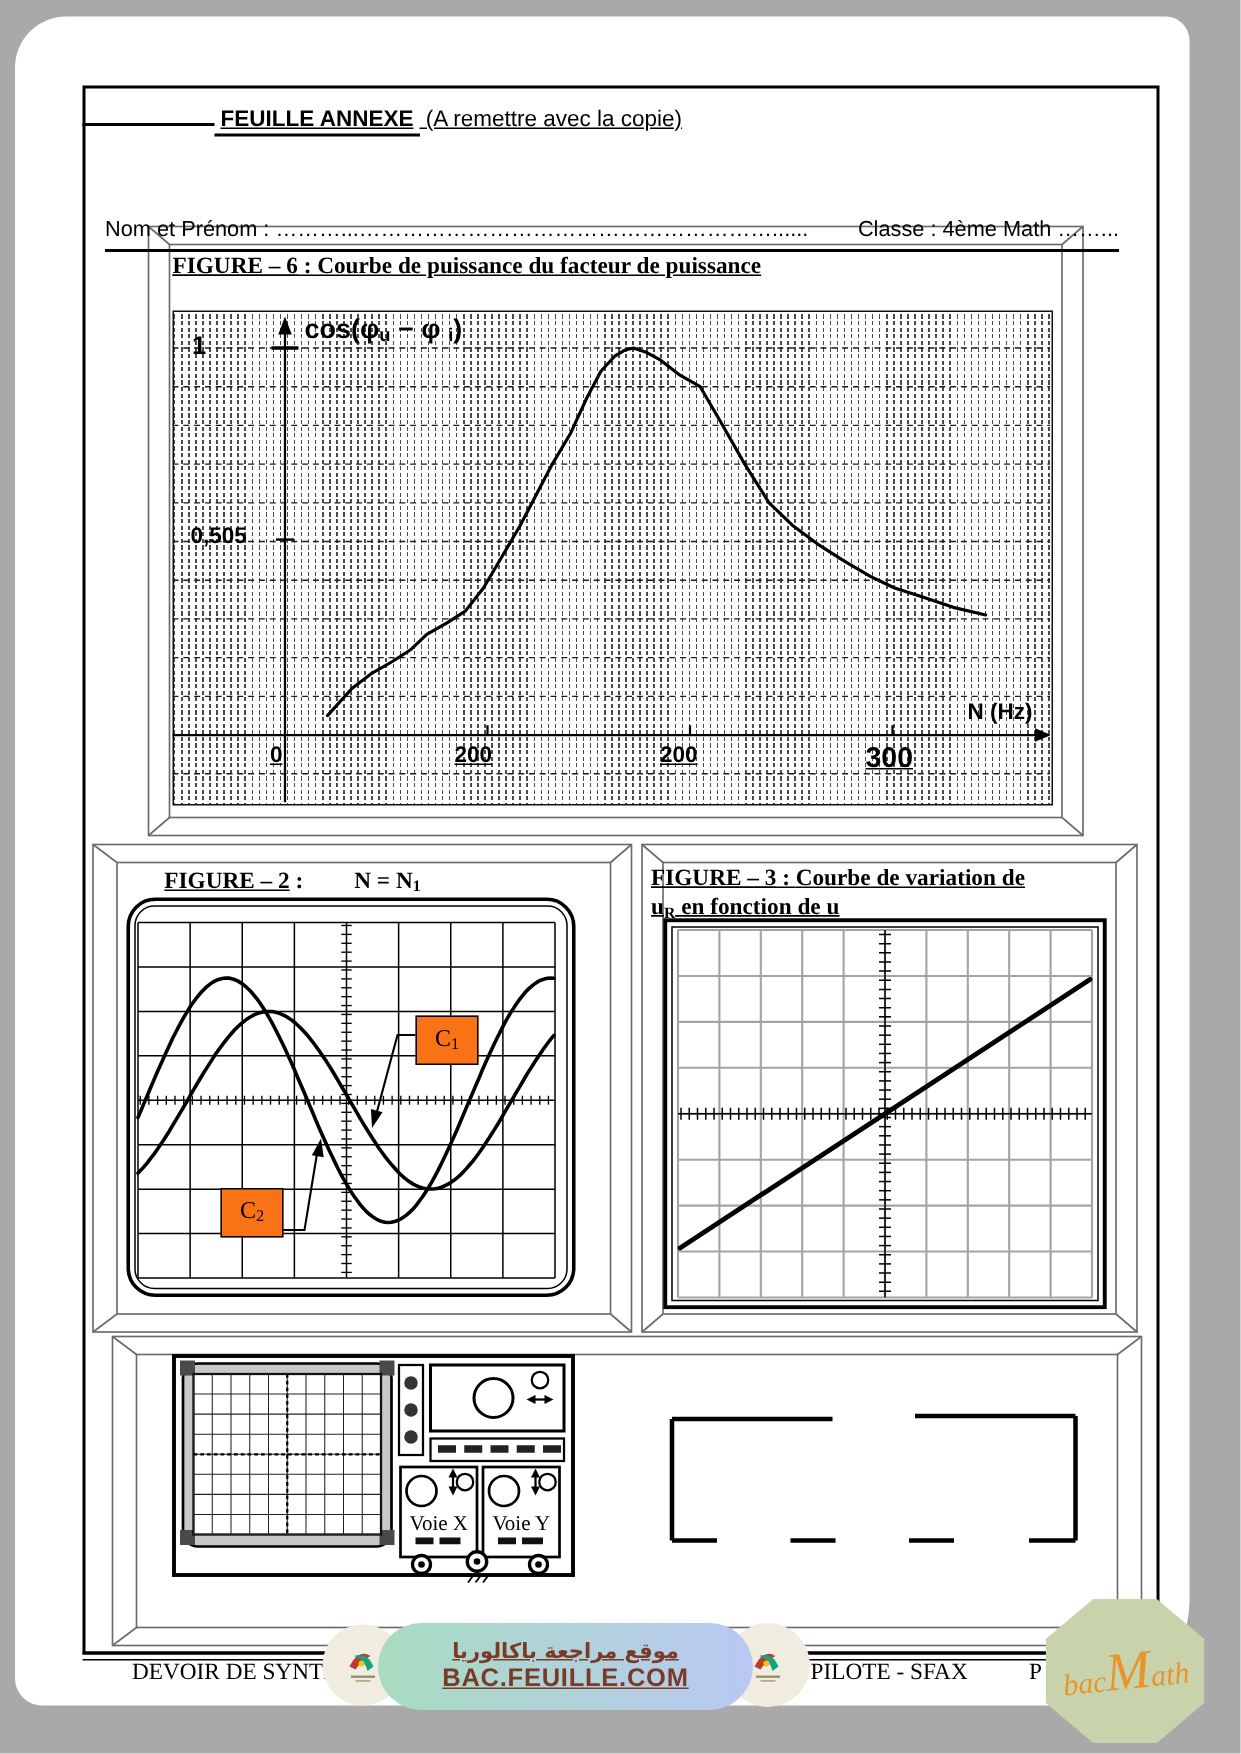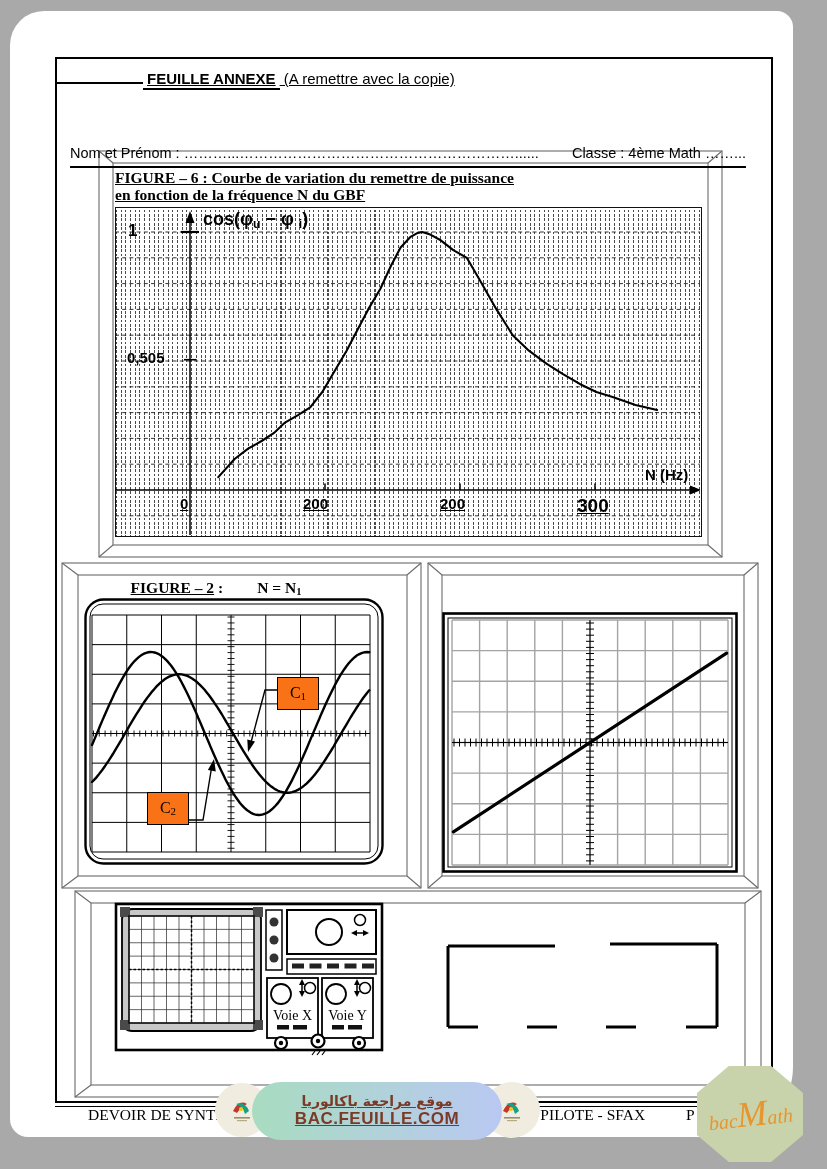--- a/index.html
+++ b/index.html
@@ -22,21 +22,21 @@
   
   #fig1-title{left:115px;top:169px;width:585px;font-size:15.5px;line-height:17px;}
   #fig1-plot{left:115px;top:207px;width:585px;height:328px;border:1.5px solid #111;
      background-color:#fff;
      background-image:
        repeating-linear-gradient(to bottom,#fff 0 1.6px,rgba(255,255,255,0) 1.6px 4.4px),
        repeating-linear-gradient(to right,#4a4a4a 0 1px,rgba(255,255,255,0) 1px 4.7px);}
   #fig1-svg{left:115px;top:207px;}
   .axlbl{font-weight:bold;font-size:16px;}
   
-  #fig2-title{left:85px;top:579px;width:262px;font-size:15.5px;display:flex;justify-content:center;gap:34px;}
+  #fig2-title{left:64px;top:579px;width:262px;font-size:15.5px;display:flex;justify-content:center;gap:34px;}
   #fig3-title{left:434px;top:577px;width:318px;font-size:15.5px;line-height:18.5px;}
   .cbox{width:40px;height:31px;border:1.6px solid #000;background:#f97316;display:flex;
         align-items:center;justify-content:center;font-size:16px;}
   
   #footer-rule{left:55px;top:1101px;width:717px;height:3px;border-top:2px solid #000;border-bottom:1px solid #000;}
   .foot-txt{top:1106px;font-size:15.5px;z-index:1;}
   .logo-circle{background:#f0ecdf;border-radius:50%;z-index:2;display:flex;align-items:center;justify-content:center;}
   #pill{left:252px;top:1082px;width:250px;height:58px;border-radius:29px;z-index:3;
         background:linear-gradient(90deg,#a8dcc0,#b9c8f2);
         display:flex;flex-direction:column;align-items:center;justify-content:center;}
@@ -92,22 +92,21 @@
 
 <div id="header-line1" class="abs ctr">
   <span class="lead-ul"></span><span id="title-main" class="b">FEUILLE ANNEXE</span><span> (A remettre avec la copie)</span>
 </div>
 <div id="name-line" class="abs">
   <span><span class="b-none">Nom et Prénom : </span><span>………...…………………………………………………......</span></span>
   <span><span>Classe : 4ème Math </span><span>……...</span></span>
 </div>
 
 <div id="fig1-title" class="abs serif b ctr">
-  <div><span class="u">FIGURE – 6</span><span> : </span><span>Courbe de variation du remettre de puissance</span></div>
-  <div>en fonction de la fréquence N du GBF</div>
+  <div><span class="u">FIGURE – 6</span><span> : </span><span>Courbe de puissance du facteur de puissance</span></div>
 </div>
 <div id="fig1-plot" class="abs"></div>
 <svg id="fig1-svg" class="abs" width="585" height="328">
     <line x1="0" y1="25.0" x2="585" y2="25.0" stroke="#1c1c1c" stroke-width="0.9" stroke-dasharray="4 3.2"></line>
     <line x1="0" y1="50.8" x2="585" y2="50.8" stroke="#1c1c1c" stroke-width="0.9" stroke-dasharray="4 3.2"></line>
     <line x1="0" y1="76.6" x2="585" y2="76.6" stroke="#1c1c1c" stroke-width="0.9" stroke-dasharray="4 3.2"></line>
     <line x1="0" y1="102.4" x2="585" y2="102.4" stroke="#1c1c1c" stroke-width="0.9" stroke-dasharray="4 3.2"></line>
     <line x1="0" y1="128.2" x2="585" y2="128.2" stroke="#1c1c1c" stroke-width="0.9" stroke-dasharray="4 3.2"></line>
     <line x1="0" y1="154.0" x2="585" y2="154.0" stroke="#1c1c1c" stroke-width="0.9" stroke-dasharray="4 3.2"></line>
     <line x1="0" y1="179.8" x2="585" y2="179.8" stroke="#1c1c1c" stroke-width="0.9" stroke-dasharray="4 3.2"></line>
@@ -256,20 +255,22 @@
     <path d="M130,161 L131.8,173.5 L123.9,172.1 Z" fill="#000"></path>
   </svg>
 <div class="abs cbox serif" style="left:277px;top:677px">
     <span><span>C</span><span class="sb">1</span></span>
   </div>
 <div class="abs cbox serif" style="left:147px;top:792px">
     <span><span>C</span><span class="sb">2</span></span>
   </div>
 
 <div id="fig3-title" class="abs serif b ctr">
+  <div><span class="u">FIGURE – 3</span><span> : </span><span>Courbe de variation de</span></div>
+  <div class="u"><span>u</span><span class="sb">R</span><span> en fonction de u</span></div>
 </div>
 <svg id="fig3-svg" class="abs" style="left:442px;top:612px" width="296" height="261">
     <rect x="1.5" y="1.5" width="293" height="258" stroke="#000" stroke-width="2.6" fill="none"></rect>
     <rect x="6" y="6" width="284" height="249" stroke="#000" stroke-width="1" fill="none"></rect>
     <line x1="10" y1="8" x2="10" y2="253" stroke="#a3a3a3" stroke-width="1.4"></line>
     <line x1="37.6" y1="8" x2="37.6" y2="253" stroke="#a3a3a3" stroke-width="1.4"></line>
     <line x1="65.2" y1="8" x2="65.2" y2="253" stroke="#a3a3a3" stroke-width="1.4"></line>
     <line x1="92.80000000000001" y1="8" x2="92.80000000000001" y2="253" stroke="#a3a3a3" stroke-width="1.4"></line>
     <line x1="120.4" y1="8" x2="120.4" y2="253" stroke="#a3a3a3" stroke-width="1.4"></line>
     <line x1="148" y1="8" x2="148" y2="253" stroke="#a3a3a3" stroke-width="1.4"></line>

